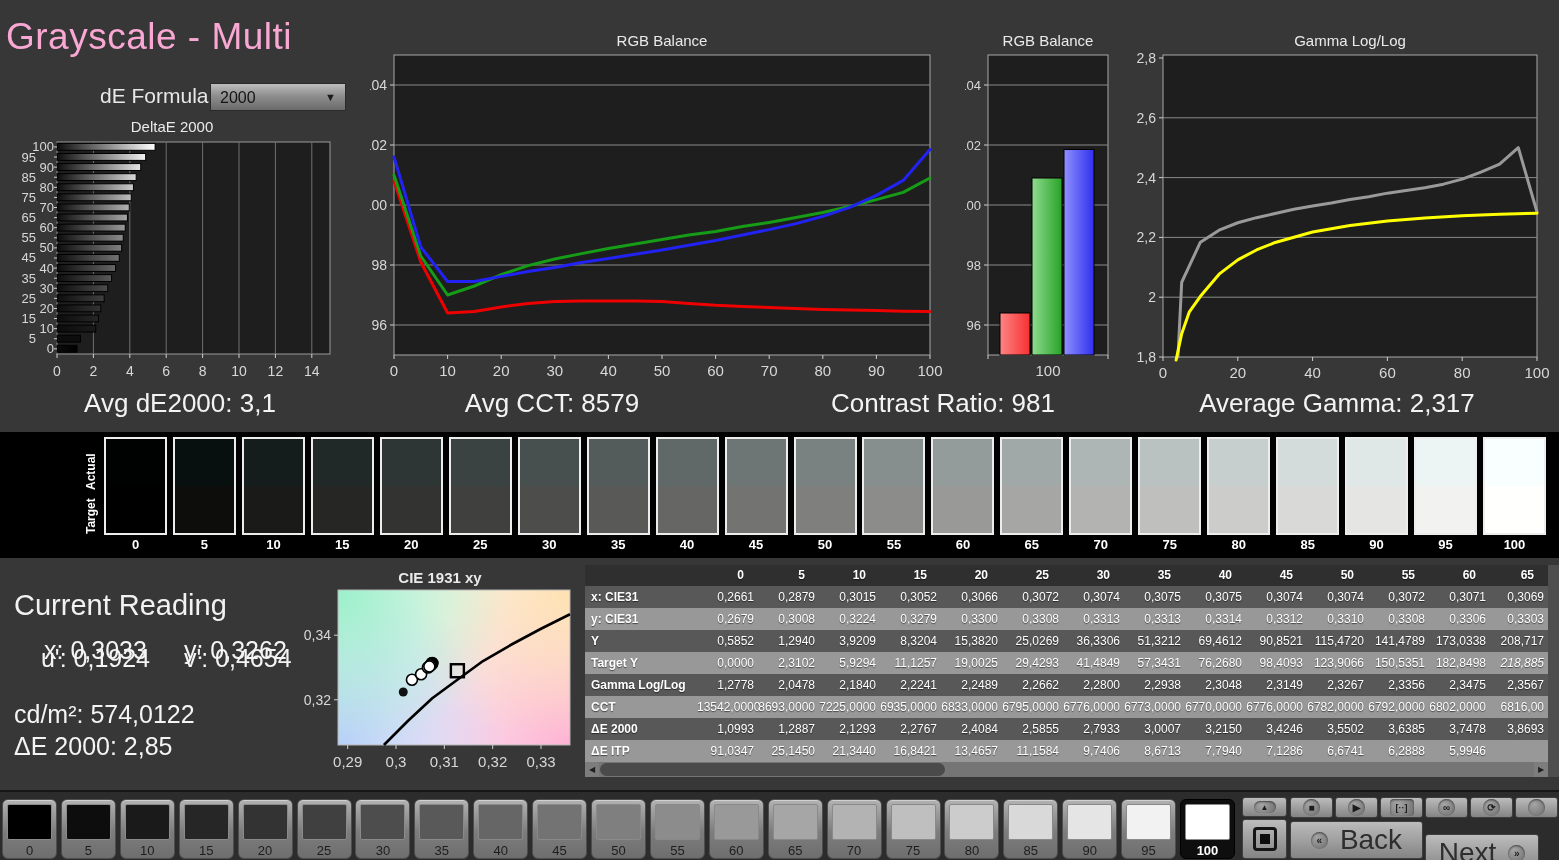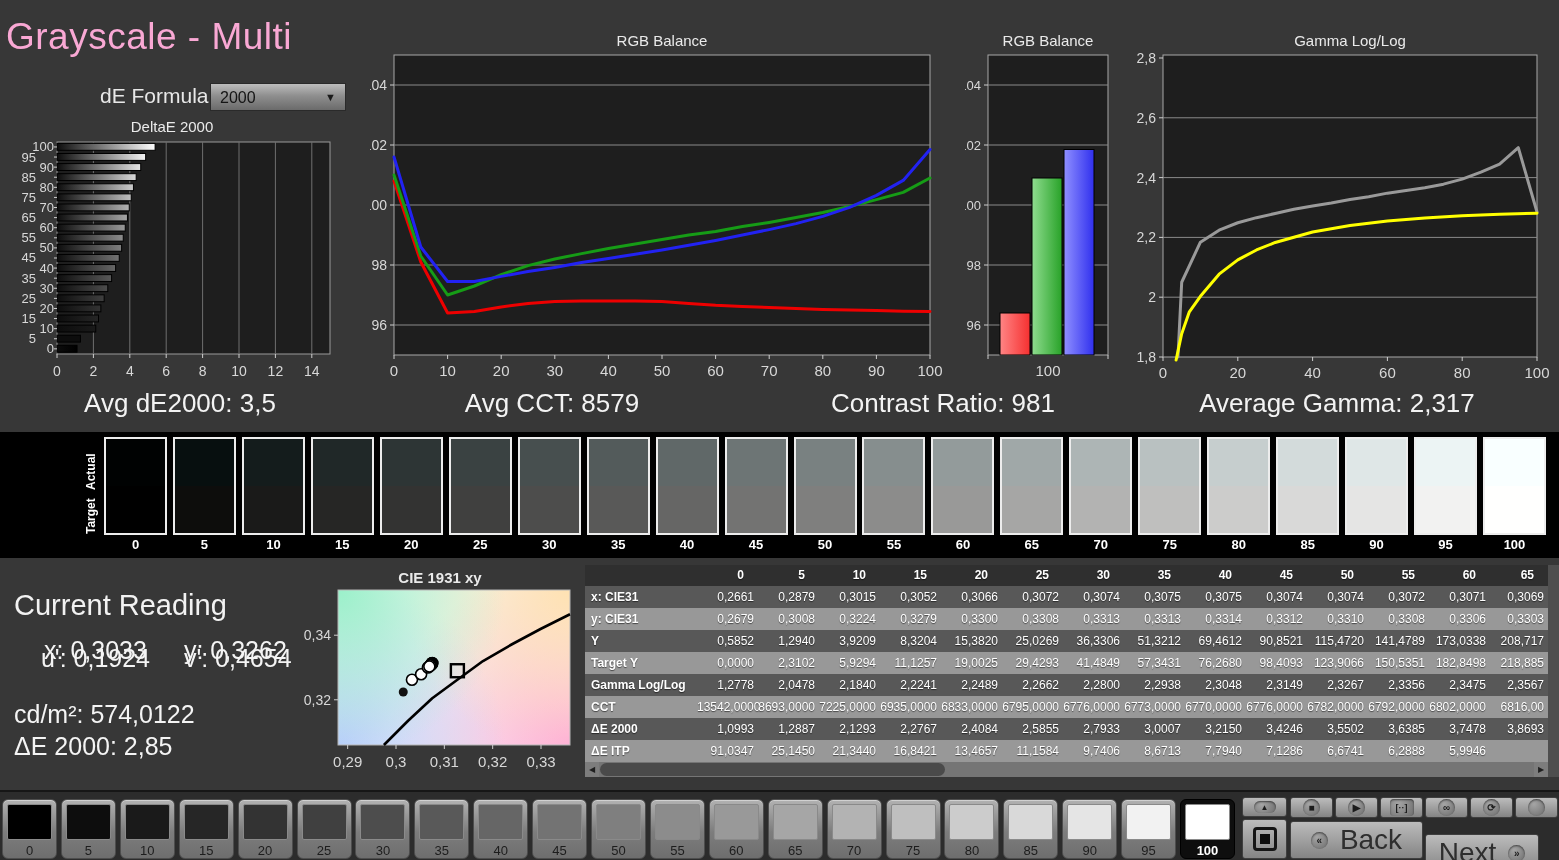--- a/index.html
+++ b/index.html
@@ -356,21 +356,21 @@
     <line x1="252.4" x2="252.4" y1="327" y2="331" stroke="#cfcfcf"></line>
     <text x="252.4" y="348" text-anchor="middle" font-size="15" fill="#d8d8d8">60</text>
     <line x1="327.2" x2="327.2" y1="327" y2="331" stroke="#cfcfcf"></line>
     <text x="327.2" y="348" text-anchor="middle" font-size="15" fill="#d8d8d8">80</text>
     <line x1="402" x2="402" y1="327" y2="331" stroke="#cfcfcf"></line>
     <text x="402" y="348" text-anchor="middle" font-size="15" fill="#d8d8d8">100</text>
     <polyline points="42.96,327 46.7,252.24752475247533 65.4,212.18019801980194 84.1,200.21980198019799 102.8,192.74455445544552 121.5,187.66138613861386 140.2,183.47524752475255 158.9,179.2891089108911 177.6,175.99999999999997 196.3,173.00990099009903 215,169.42178217821785 233.70000000000002,166.730693069307 252.4,163.1425742574258 271.1,160.4514851485148 289.8,157.76039603960393 308.5,154.17227722772276 327.2,149.0891089108911 345.9,142.21188118811878 364.6,134.1386138613862 383.3,117.69306930693071 402,181.98019801980195" fill="none" stroke="#9a9a9a" stroke-width="3" stroke-linejoin="round" stroke-linecap="round"></polyline>
     <polyline points="41.09,329.990099009901 46.7,303.67722772277233 54.18000000000001,282.1485148514852 65.4,266.3009900990099 84.1,244.1742574257426 102.8,229.82178217821783 121.5,219.9544554455446 140.2,212.47920792079213 177.6,202.01386138613864 215,195.43564356435638 252.4,190.950495049505 289.8,187.96039603960395 327.2,185.86732673267335 364.6,184.37227722772275 402,183.17623762376235" fill="none" stroke="#ffff00" stroke-width="3" stroke-linejoin="round" stroke-linecap="round"></polyline>
   </svg>
 
-<div class="abs statlbl" style="left:20px">Avg dE2000: 3,5</div>
+<div class="abs statlbl" style="left:20px">Avg dE2000: 3,1</div>
 <div class="abs statlbl" style="left:392px">Avg CCT: 8579</div>
 <div class="abs statlbl" style="left:783px">Contrast Ratio: 981</div>
 <div class="abs statlbl" style="left:1177px">Average Gamma: 2,317</div>
 
 <div class="abs" id="swatch-strip">
   <div class="vlabel" style="top:14px">Actual</div>
   <div class="vlabel" style="top:58px">Target</div>
 <div class="swatch" style="left: 104px;">
       <div class="sw-half" style="background: rgb(0, 2, 2);"></div>
       <div class="sw-half" style="background: rgb(0, 0, 0);"></div>
@@ -602,21 +602,21 @@
       <div class="tcell">11,1257</div>
       <div class="tcell">19,0025</div>
       <div class="tcell">29,4293</div>
       <div class="tcell">41,4849</div>
       <div class="tcell">57,3431</div>
       <div class="tcell">76,2680</div>
       <div class="tcell">98,4093</div>
       <div class="tcell">123,9066</div>
       <div class="tcell">150,5351</div>
       <div class="tcell">182,8498</div>
-      <div class="tcell" style="width: 58px;">218,885</div>
+      <div class="tcell" style="width: 58px; font-style: italic;">218,885</div>
     </div>
     <div class="trow rowA">
       <div class="tlabel">Gamma Log/Log</div>
       <div class="tcell">1,2778</div>
       <div class="tcell">2,0478</div>
       <div class="tcell">2,1840</div>
       <div class="tcell">2,2241</div>
       <div class="tcell">2,2489</div>
       <div class="tcell">2,2662</div>
       <div class="tcell">2,2800</div>

